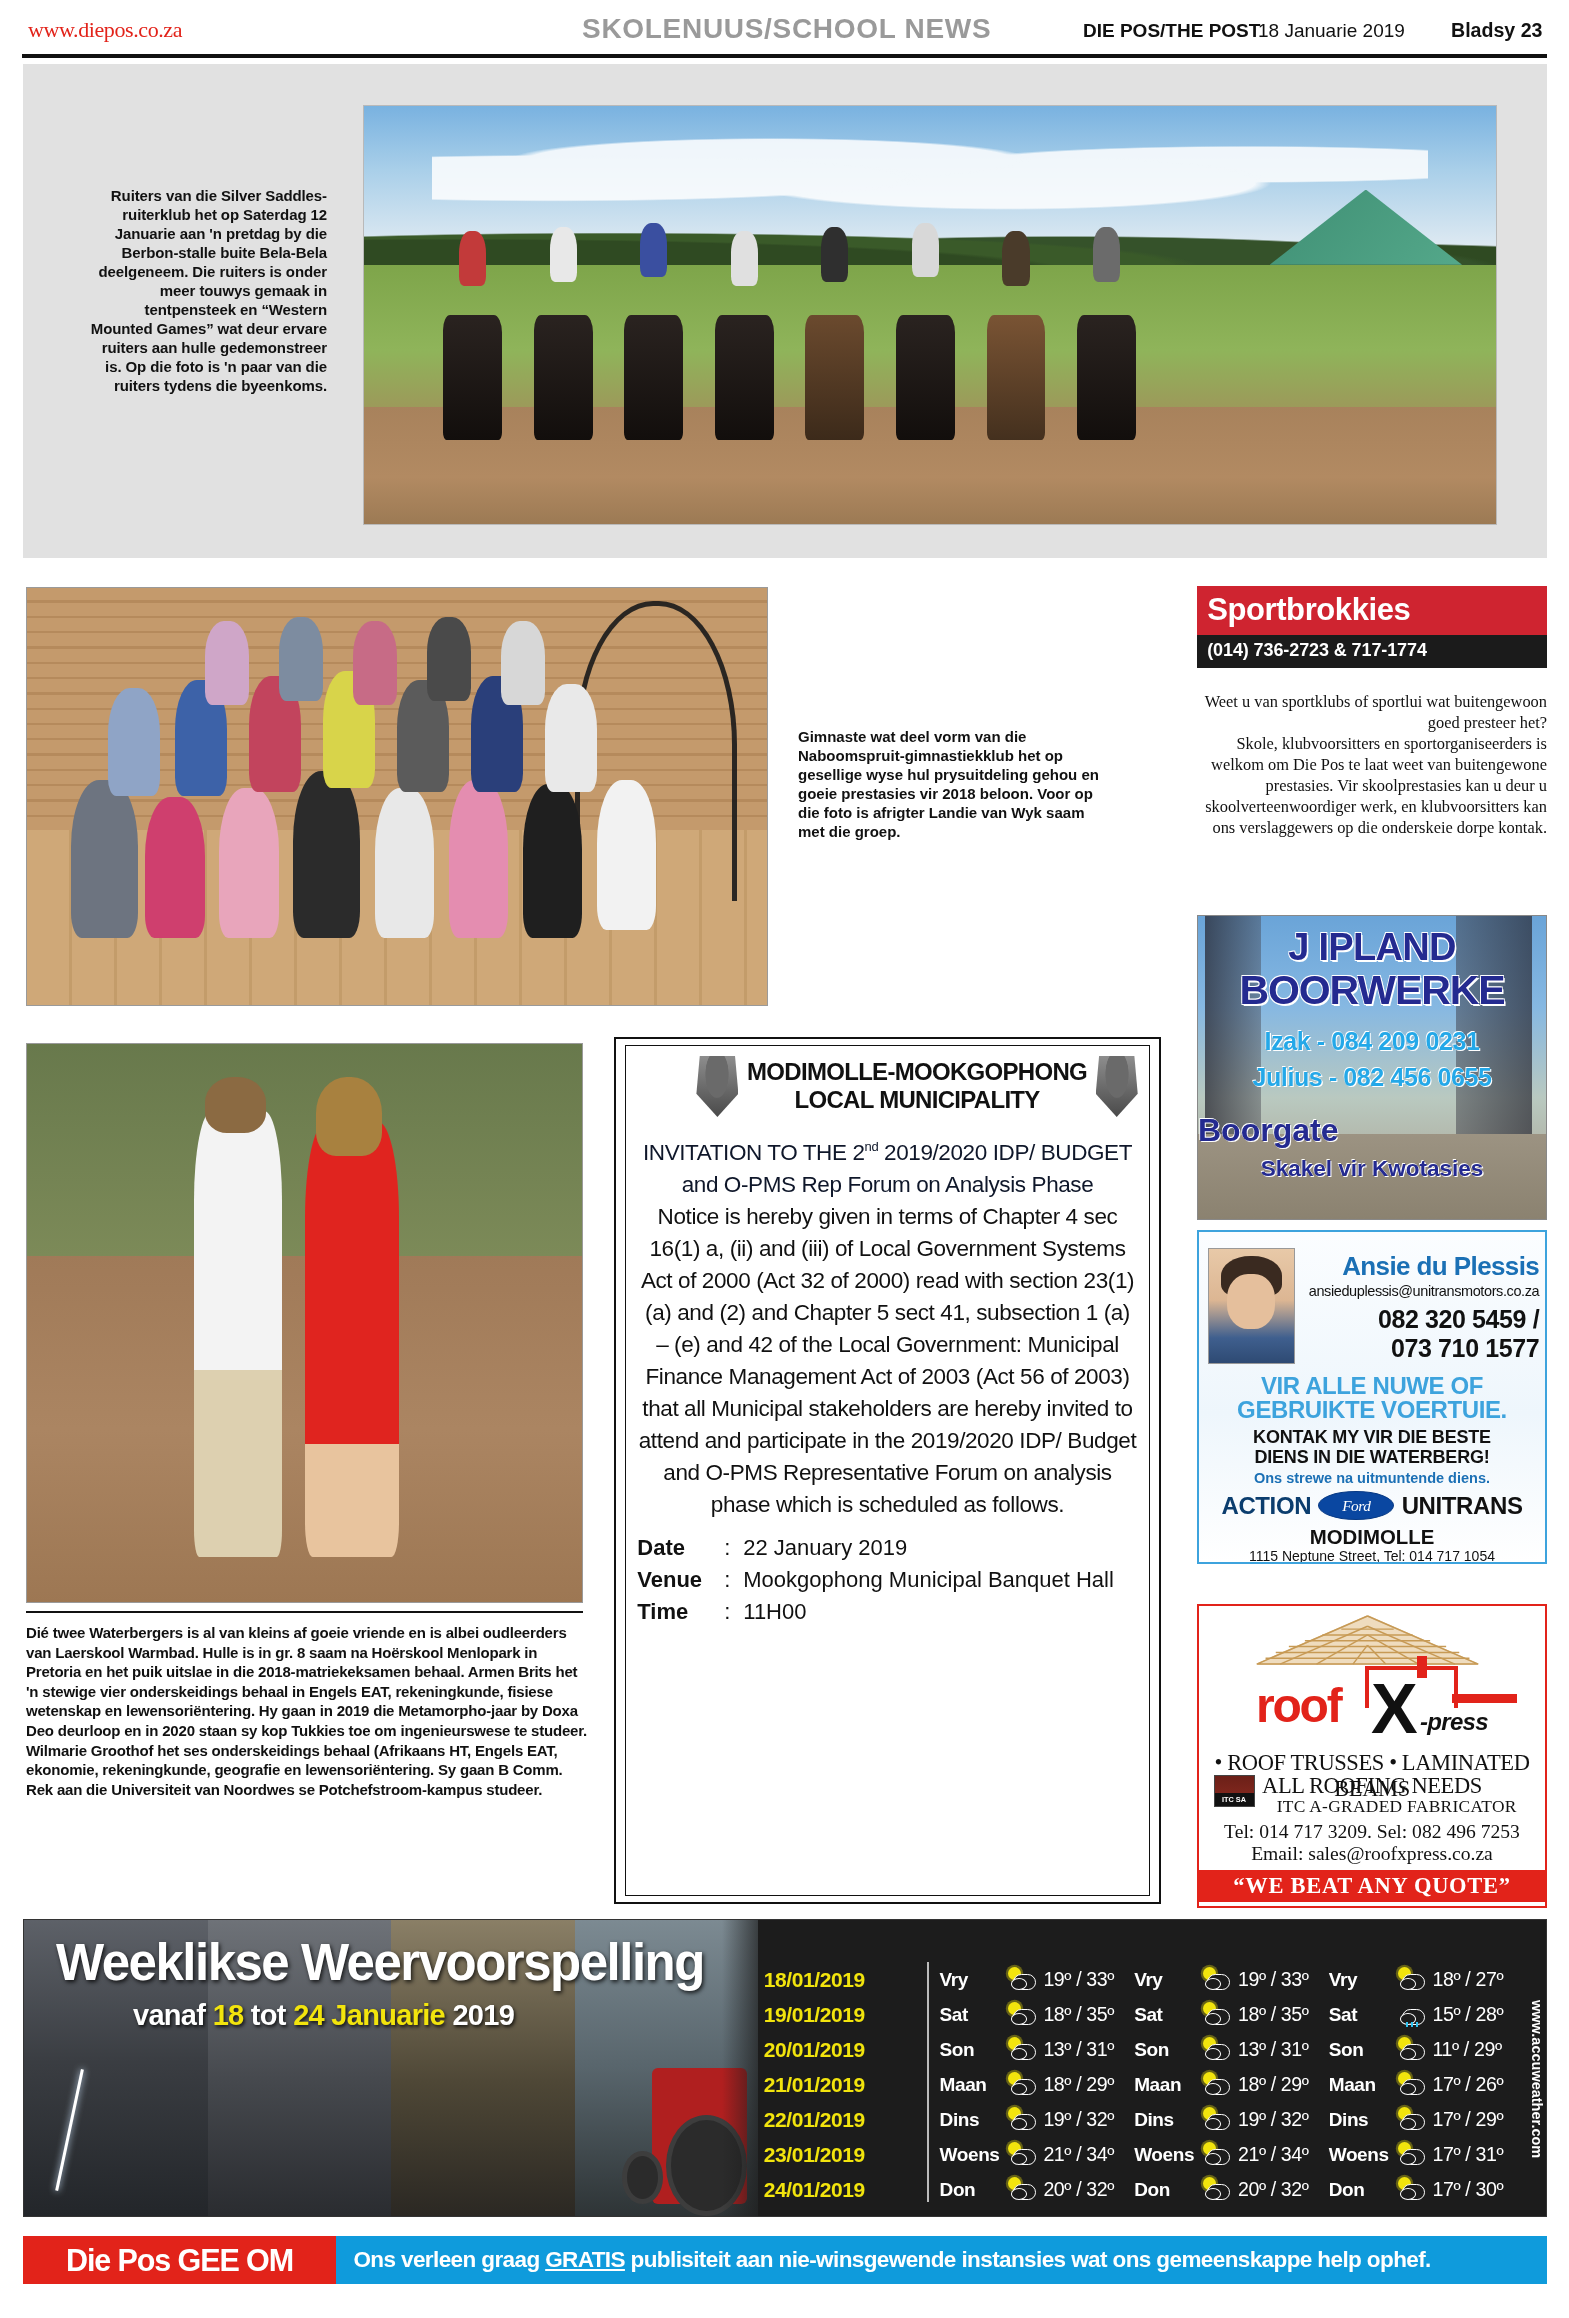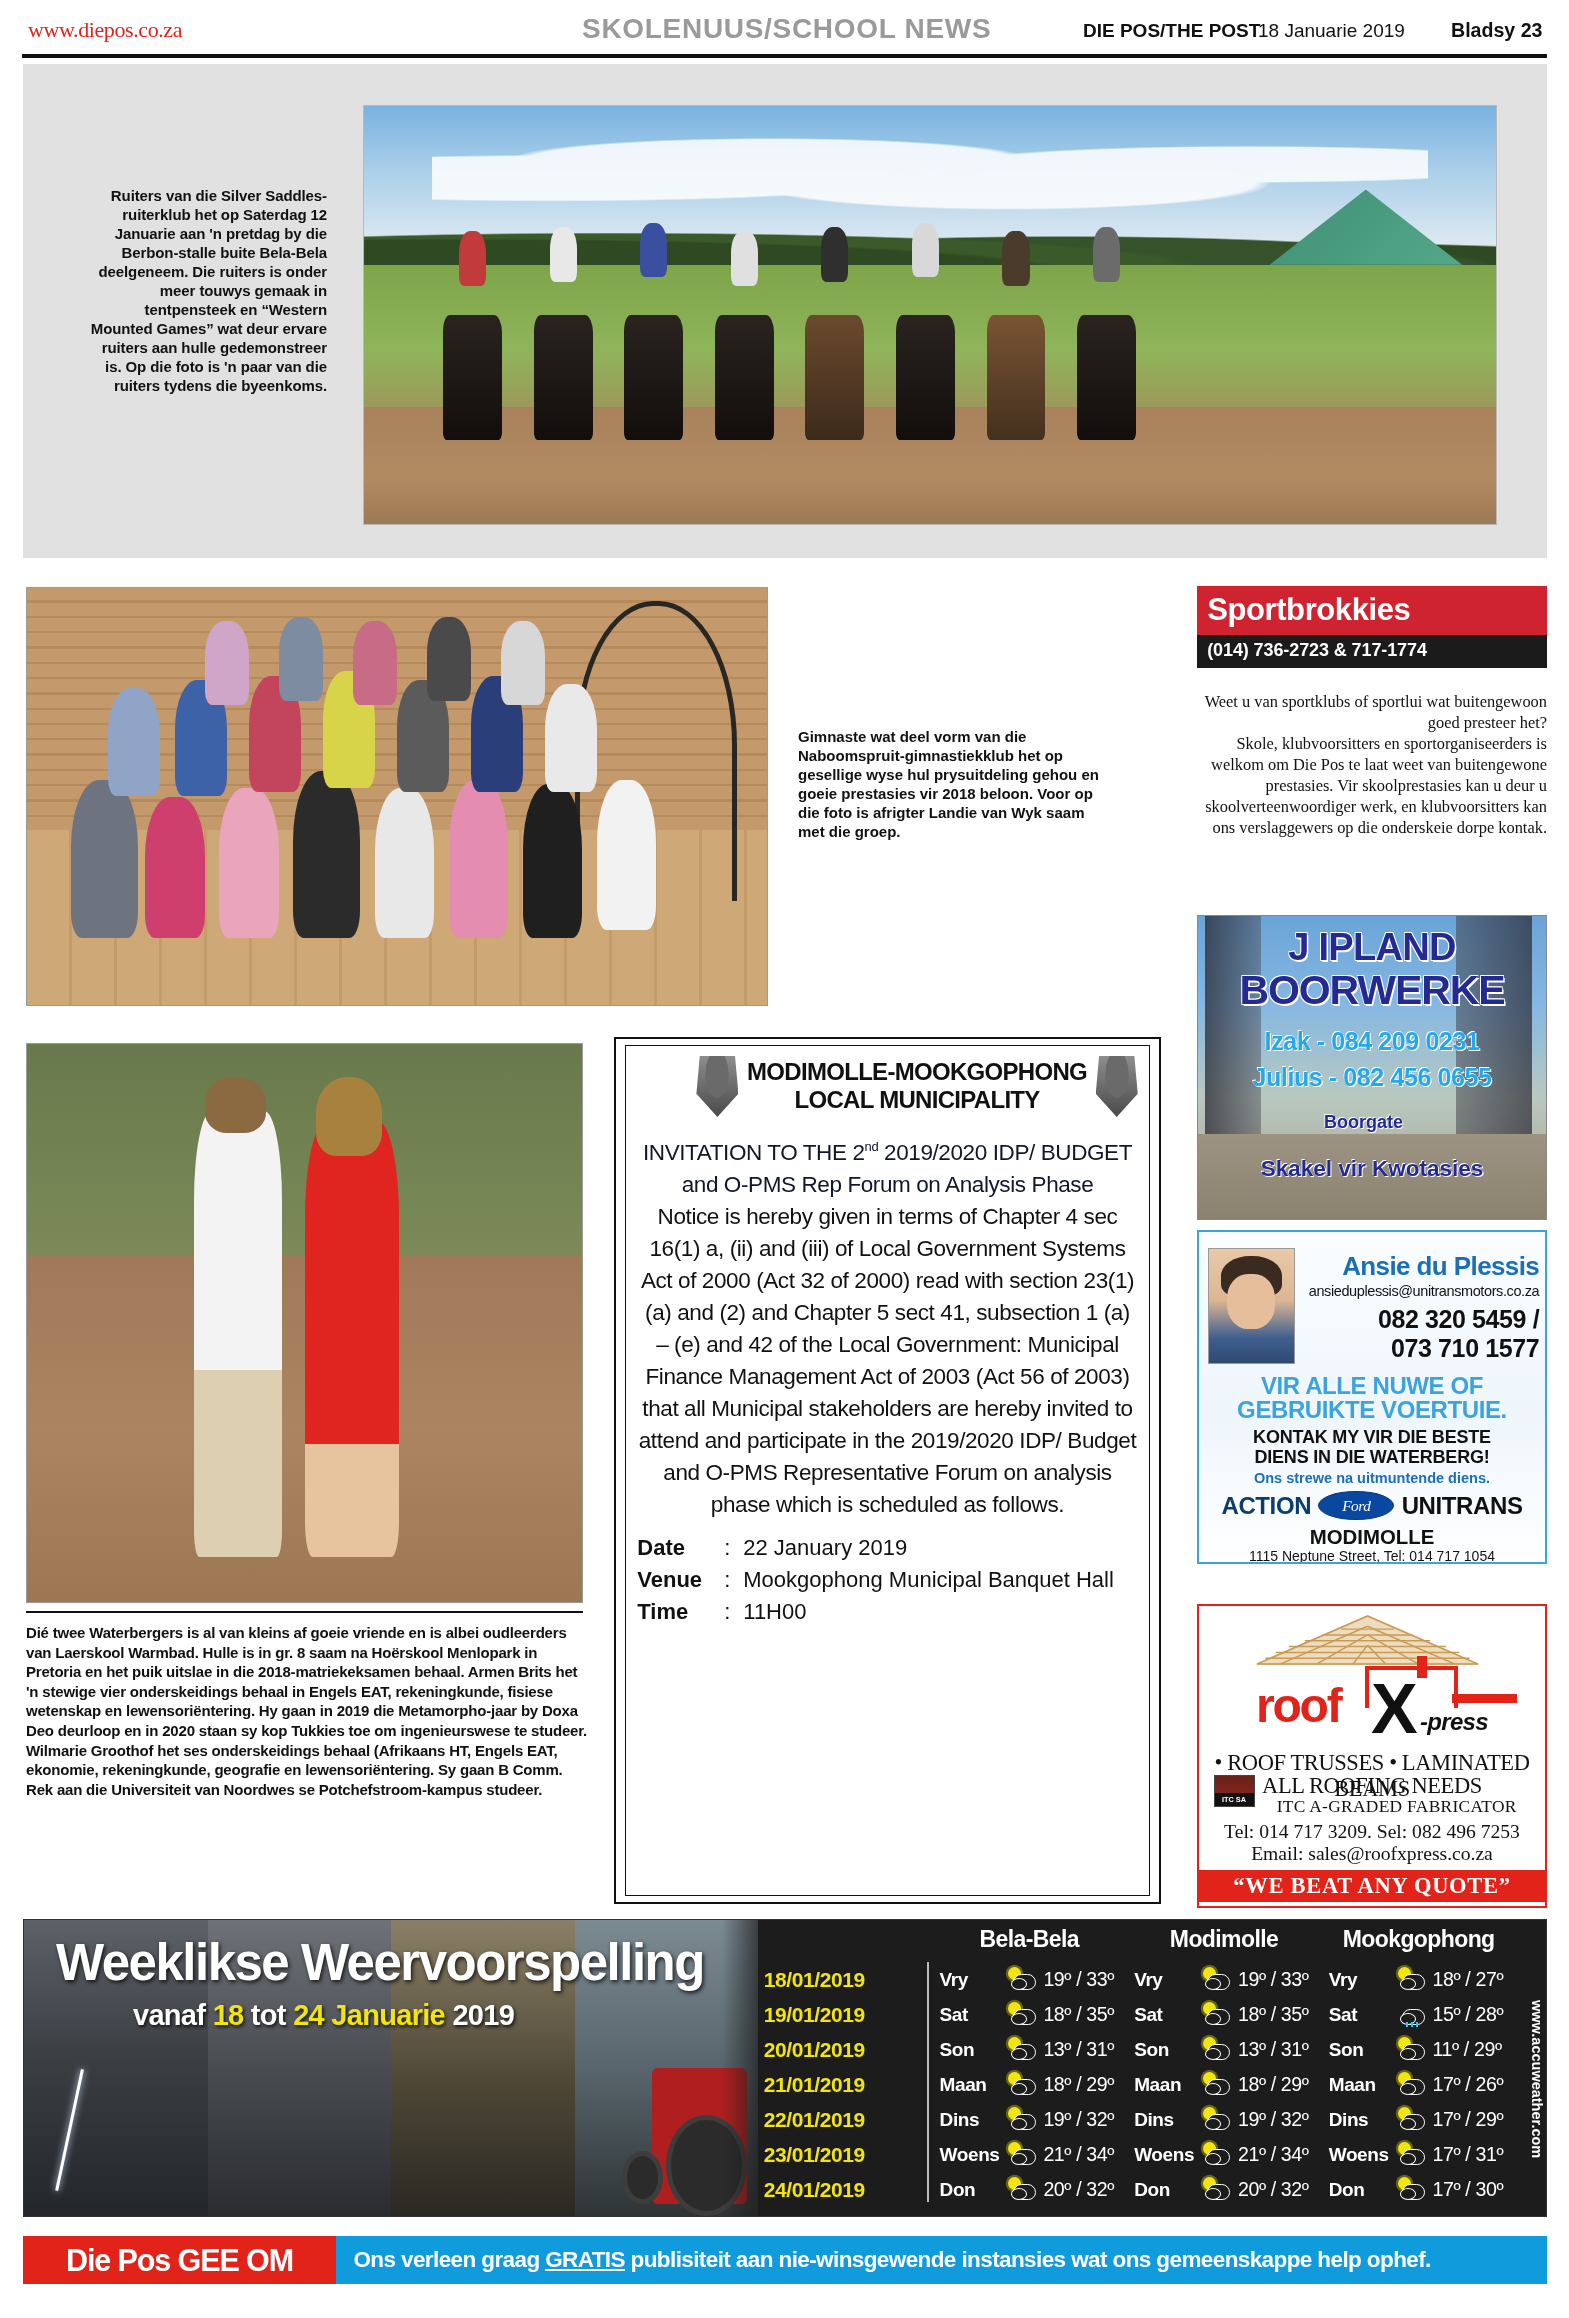--- a/index.html
+++ b/index.html
@@ -135,22 +135,22 @@
     text-shadow: 1.5px 1.5px 0 #fff, -0.7px -0.7px 0 #fff, 0.7px -0.7px 0 #fff, -0.7px 0.7px 0 #fff; }
   .ip-t2 { position:absolute; left:0; right:0; top:51px; text-align:center;
     font-size: 41px; font-weight:bold; color:#242a90; letter-spacing:-1.1px;
     text-shadow: 1.5px 1.5px 0 #fff, -0.7px -0.7px 0 #fff, 0.7px -0.7px 0 #fff, -0.7px 0.7px 0 #fff; }
   .ip-t3 { position:absolute; left:0; right:0; top:111px; text-align:center;
     font-size: 25px; font-weight:bold; color:#24a8e8; letter-spacing:-0.4px;
     text-shadow: 1.1px 1.1px 0 #fff, -0.7px -0.7px 0 #fff; }
   .ip-t4 { position:absolute; left:0; right:0; top:147px; text-align:center;
     font-size: 25px; font-weight:bold; color:#24a8e8; letter-spacing:-0.4px;
     text-shadow: 1.1px 1.1px 0 #fff, -0.7px -0.7px 0 #fff; }
-  .ip-t5 { position:absolute; left:0; right:17px; top:196px; text-align:center;
-    font-size: 18px; font-weight:bold; color:#242a90;
+  .ip-t5 { position:absolute; left:0; right:17px; top:196px; text-align:left;
+    font-size: 32px; font-weight:bold; color:#242a90;
     text-shadow: 1.1px 1.1px 0 #fff, -0.7px -0.7px 0 #fff; }
   .ip-t6 { position:absolute; left:0; right:0; top:240px; text-align:center;
     font-size: 22.5px; font-weight:bold; color:#242a90;
     text-shadow: 1.1px 1.1px 0 #fff, -0.7px -0.7px 0 #fff; }
 
   
   .ad-ansie {
     position: absolute; left: 1197px; top: 1230px; width: 350px; height: 334px;
     background: linear-gradient(#fbfdff, #eef6fc 55%, #ffffff);
     border: 2.2px solid #3da3dd; overflow: hidden;
@@ -557,25 +557,20 @@
           <div class="wx-wheel" style="right:6%;bottom:0;width:44%;height:34%"></div>
           <div class="wx-wheel" style="right:52%;bottom:4%;width:22%;height:18%"></div>
         </div>
       </div>
       <div class="wx-title">Weeklikse Weervoorspelling</div>
       <div class="wx-sub"><span>vanaf </span><span class="hl">18</span><span> tot </span><span class="hl">24 Januarie</span><span> 2019</span></div>
       <div class="wx-fade"></div>
     </div>
 
     <div class="wx-right">
-      <div class="wx-citybar">
-        <div class="wx-city">Bela-Bela</div>
-        <div class="wx-city">Modimolle</div>
-        <div class="wx-city">Mookgophong</div>
-      </div>
       <div class="wx-rows">
         <div class="wx-divider"></div>
 
         <div class="wx-row">
           <div class="wx-date">18/01/2019</div>
             <div></div>
           <div class="wx-cell">
               <span class="wx-day">Vry</span>
               <span class="wx-ico">
                 <i class="wx-sun"></i>

